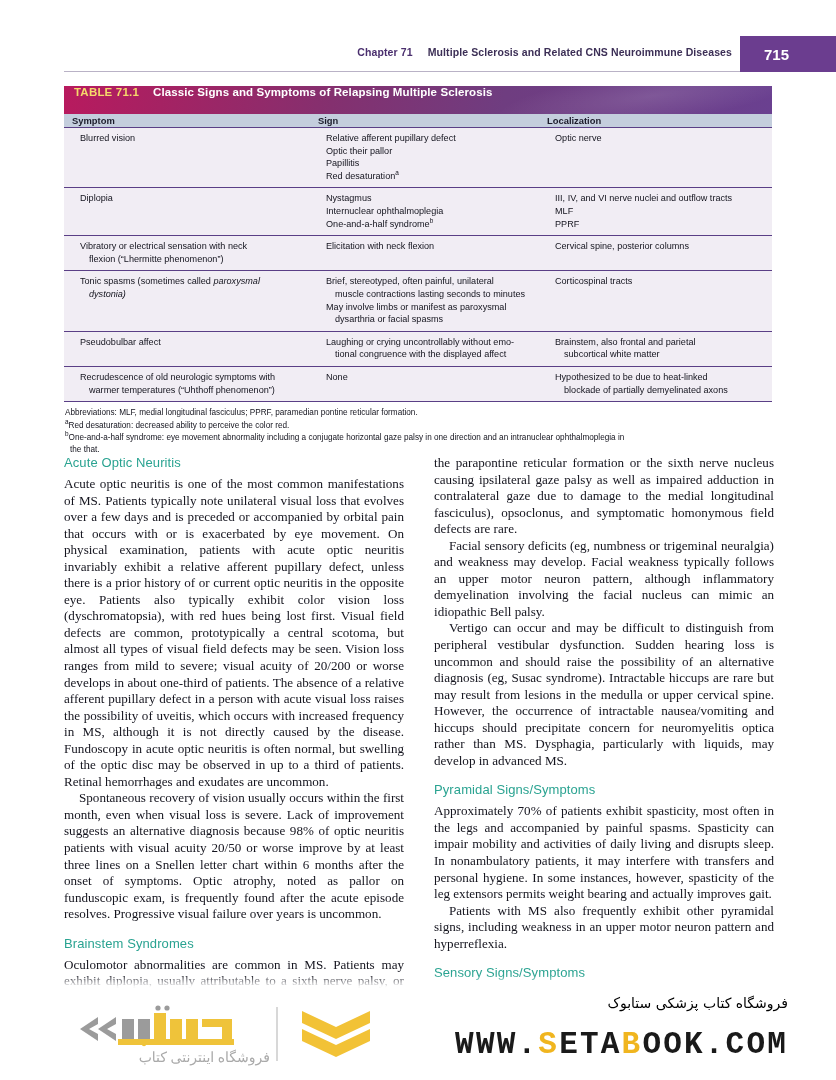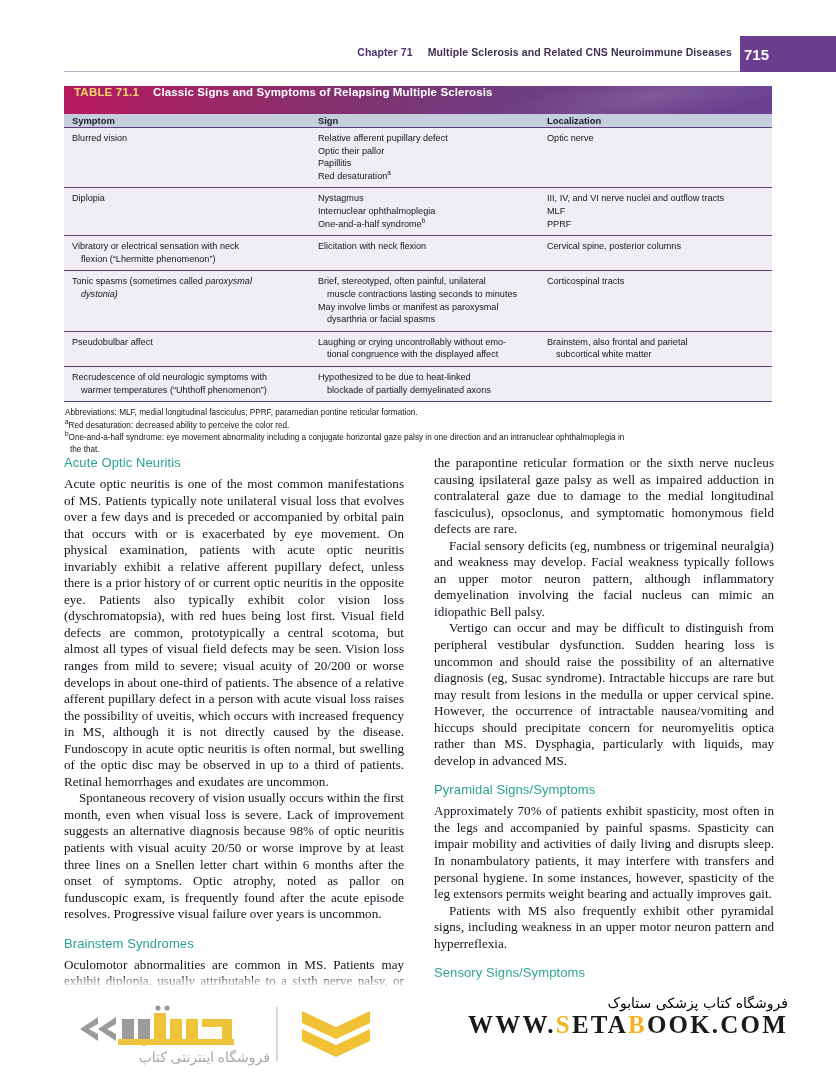--- a/index.html
+++ b/index.html
@@ -32,21 +32,21 @@
     letter-spacing: .1px;
     white-space: nowrap;
   }
   .runhead-text .chap { color: #4a2f6e; }
   .page-badge {
     position: absolute;
     right: 0px; top: -2px;
     width: 96px; height: 36px;
     background: #6b3d8f;
     display: flex; align-items: center;
-    padding-left: 4px;
+    padding-left: 24px;
   }
   .page-badge span {
     font-family: "Liberation Sans", sans-serif;
     font-size: 15px; font-weight: bold; color: #ffffff;
   }
 
   
   .table-wrap {
     position: absolute;
     left: 64px; top: 86px; width: 708px;
@@ -90,21 +90,22 @@
     padding-left: 8px;
   }
   .col-a { width: 246px; flex: 0 0 246px; }
   .col-b { width: 229px; flex: 0 0 229px; }
   .col-c { width: 233px; flex: 0 0 233px; }
 
   .tbl-body { background: #f1edf4; }
   .trow {
     display: flex;
     border-bottom: 1.1px solid #5a3f86;
-    padding: 4px 0 5px 0;
+    padding: 4px 0 5px 16px;
+    justify-content: center;
   }
   .trow:last-child { border-bottom: 1.4px solid #5a3f86; }
   .trow > div {
     font-family: "Liberation Sans", sans-serif;
     font-size: 9.1px;
     color: #14141e;
     line-height: 12.6px;
     padding-left: 8px;
   }
   .cellline { display: block; }
@@ -209,26 +210,27 @@
   }
   .fa-line {
     font-family: "DejaVu Sans", sans-serif;
     font-size: 14px;
     color: #000000;
     direction: rtl;
     margin-bottom: 0;
     white-space: nowrap;
   }
   .url-line {
-    font-family: Liberation Serif, serif;
-    font-size: 25px;
+    font-family: Liberation Mono, monospace;
+    font-size: 31px;
     font-weight: bold;
     color: #1a1a1a;
     letter-spacing: 2.2px;
     white-space: nowrap;
+    margin-top: 16px;
   }
   .url-line .hl { color: #f0b51f; }
 </style>
 </head>
 <body>
 
 <div class="runhead">
   <div class="runhead-rule"></div>
   <div class="runhead-text">
     <span class="chap">Chapter 71</span>
@@ -326,20 +328,23 @@
       <div class="col-c hang">
         <span class="cellline">Brainstem, also frontal and parietal</span>
         <span class="cellline l2">subcortical white matter</span>
       </div>
     </div>
 
     <div class="trow">
       <div class="col-a hang">
         <span class="cellline">Recrudescence of old neurologic symptoms with</span>
         <span class="cellline l2">warmer temperatures (“Uhthoff phenomenon”)</span>
+      </div>
+      <div class="col-b">
+        <span class="cellline">None</span>
       </div>
       <div class="col-c hang">
         <span class="cellline">Hypothesized to be due to heat-linked</span>
         <span class="cellline l2">blockade of partially demyelinated axons</span>
       </div>
     </div>
 
   </div>
 
   <div class="tbl-notes">

